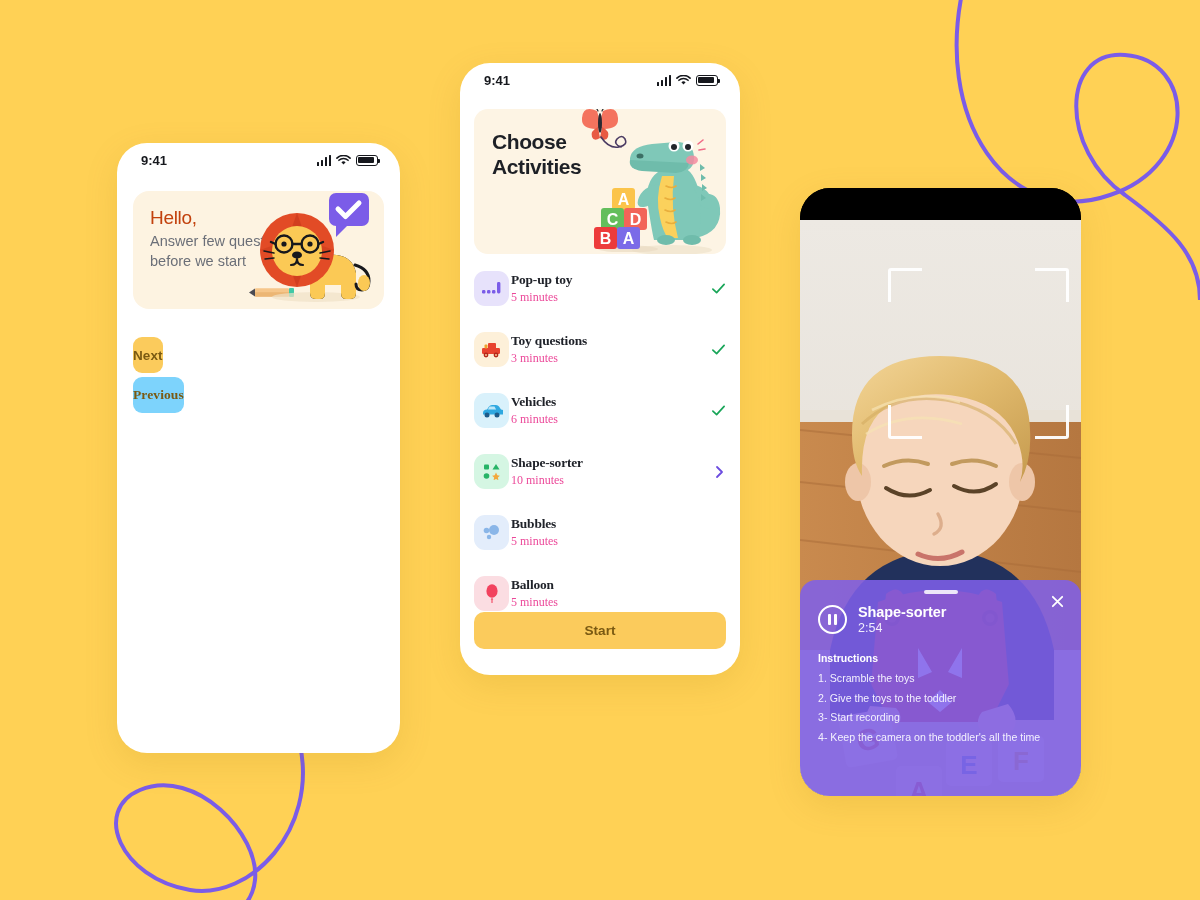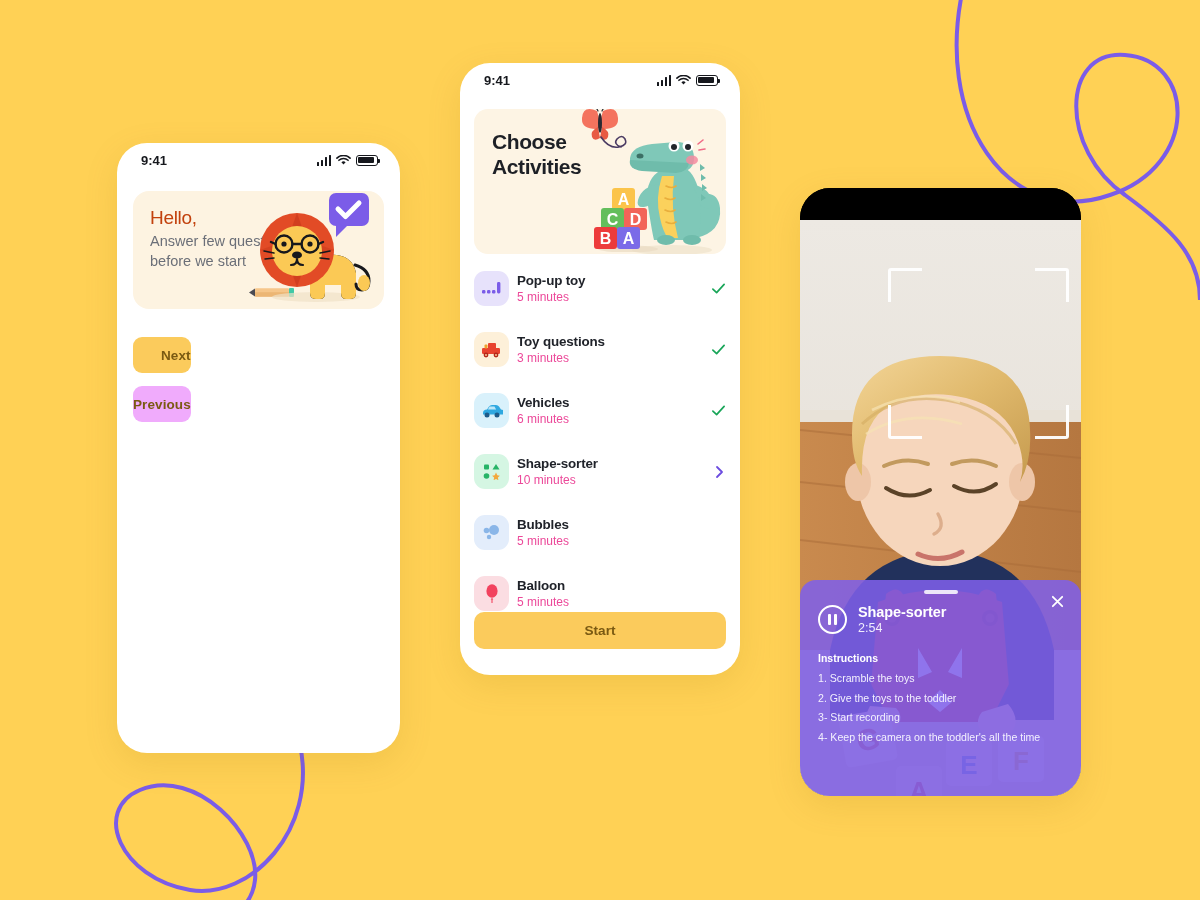--- a/index.html
+++ b/index.html
@@ -79,43 +79,43 @@
   .ticks { display: flex; justify-content: space-between; margin: 7px 0 0; }
   .ticks span { font-size: 10px; color: #4b4f57; font-weight: 600; }
   .unit { text-align: center; font-size: 9.5px; color: #30333a; font-weight: bold; margin-top: 7px; }
 
   .btn {
     margin: 0 16px; height: 36px; border-radius: 9px; border: none;
     display: flex; align-items: center; justify-content: center;
     font-size: 13.5px; font-weight: bold; letter-spacing: .1px;
     color: #7A5A12; cursor: pointer; font-family: inherit;
   }
-  .btn-primary { background: #FBCB5C; margin-top: 28px; padding-left: 28px; }
-  .btn-secondary { background: #f0abfc; margin-top: 13px; }
+  .btn-primary { background: #FBCB5C; margin-top: 28px; }
+  .btn-secondary { background: #7dd3fc; margin-top: 4px; font-family: Liberation Serif, serif; }
 
   
   #phone-activities { left: 460px; top: 63px; width: 280px; height: 612px; }
 
   .choose-card {
     margin: 12px 14px 0; height: 145px;
     background: #FDF4E4; border-radius: 14px; position: relative; overflow: hidden;
     padding: 20px 0 0 18px;
   }
   .choose-title { font-size: 21px; font-weight: bold; color: #1d2026; line-height: 25px; letter-spacing: -.4px; }
   .croc-wrap { position: absolute; right: -4px; bottom: -2px; width: 130px; height: 128px; }
   .butterfly { position: absolute; left: 105px; top: -4px; width: 62px; height: 62px; }
   .blocks { position: absolute; left: 118px; bottom: 2px; width: 72px; height: 66px; }
 
   .act-list { padding: 4px 14px 0; }
   .act-row { display: flex; align-items: center; height: 61px; cursor: pointer; }
   .act-icon {
     width: 35px; height: 35px; border-radius: 11px; flex: none;
     display: flex; align-items: center; justify-content: center;
   }
-  .act-text { flex: 1; margin-left: 8px; }
+  .act-text { flex: 1; margin-left: 2px; font-family: Liberation Serif, serif; }
   .act-name { font-size: 13.4px; font-weight: bold; color: #20232a; letter-spacing: -.15px; }
   .act-dur { font-size: 12px; color: #ec4899; margin-top: 2px; }
   .check { width: 15px; height: 15px; flex: none; }
   .chev { width: 14px; height: 14px; flex: none; }
 
   .start-btn {
     position: absolute; left: 14px; right: 14px; bottom: 26px;
     height: 37px; border-radius: 10px; background: #FBCB5C; border: none;
     font-size: 13.6px; font-weight: bold; color: #7A5A12; cursor: pointer;
     font-family: inherit;

